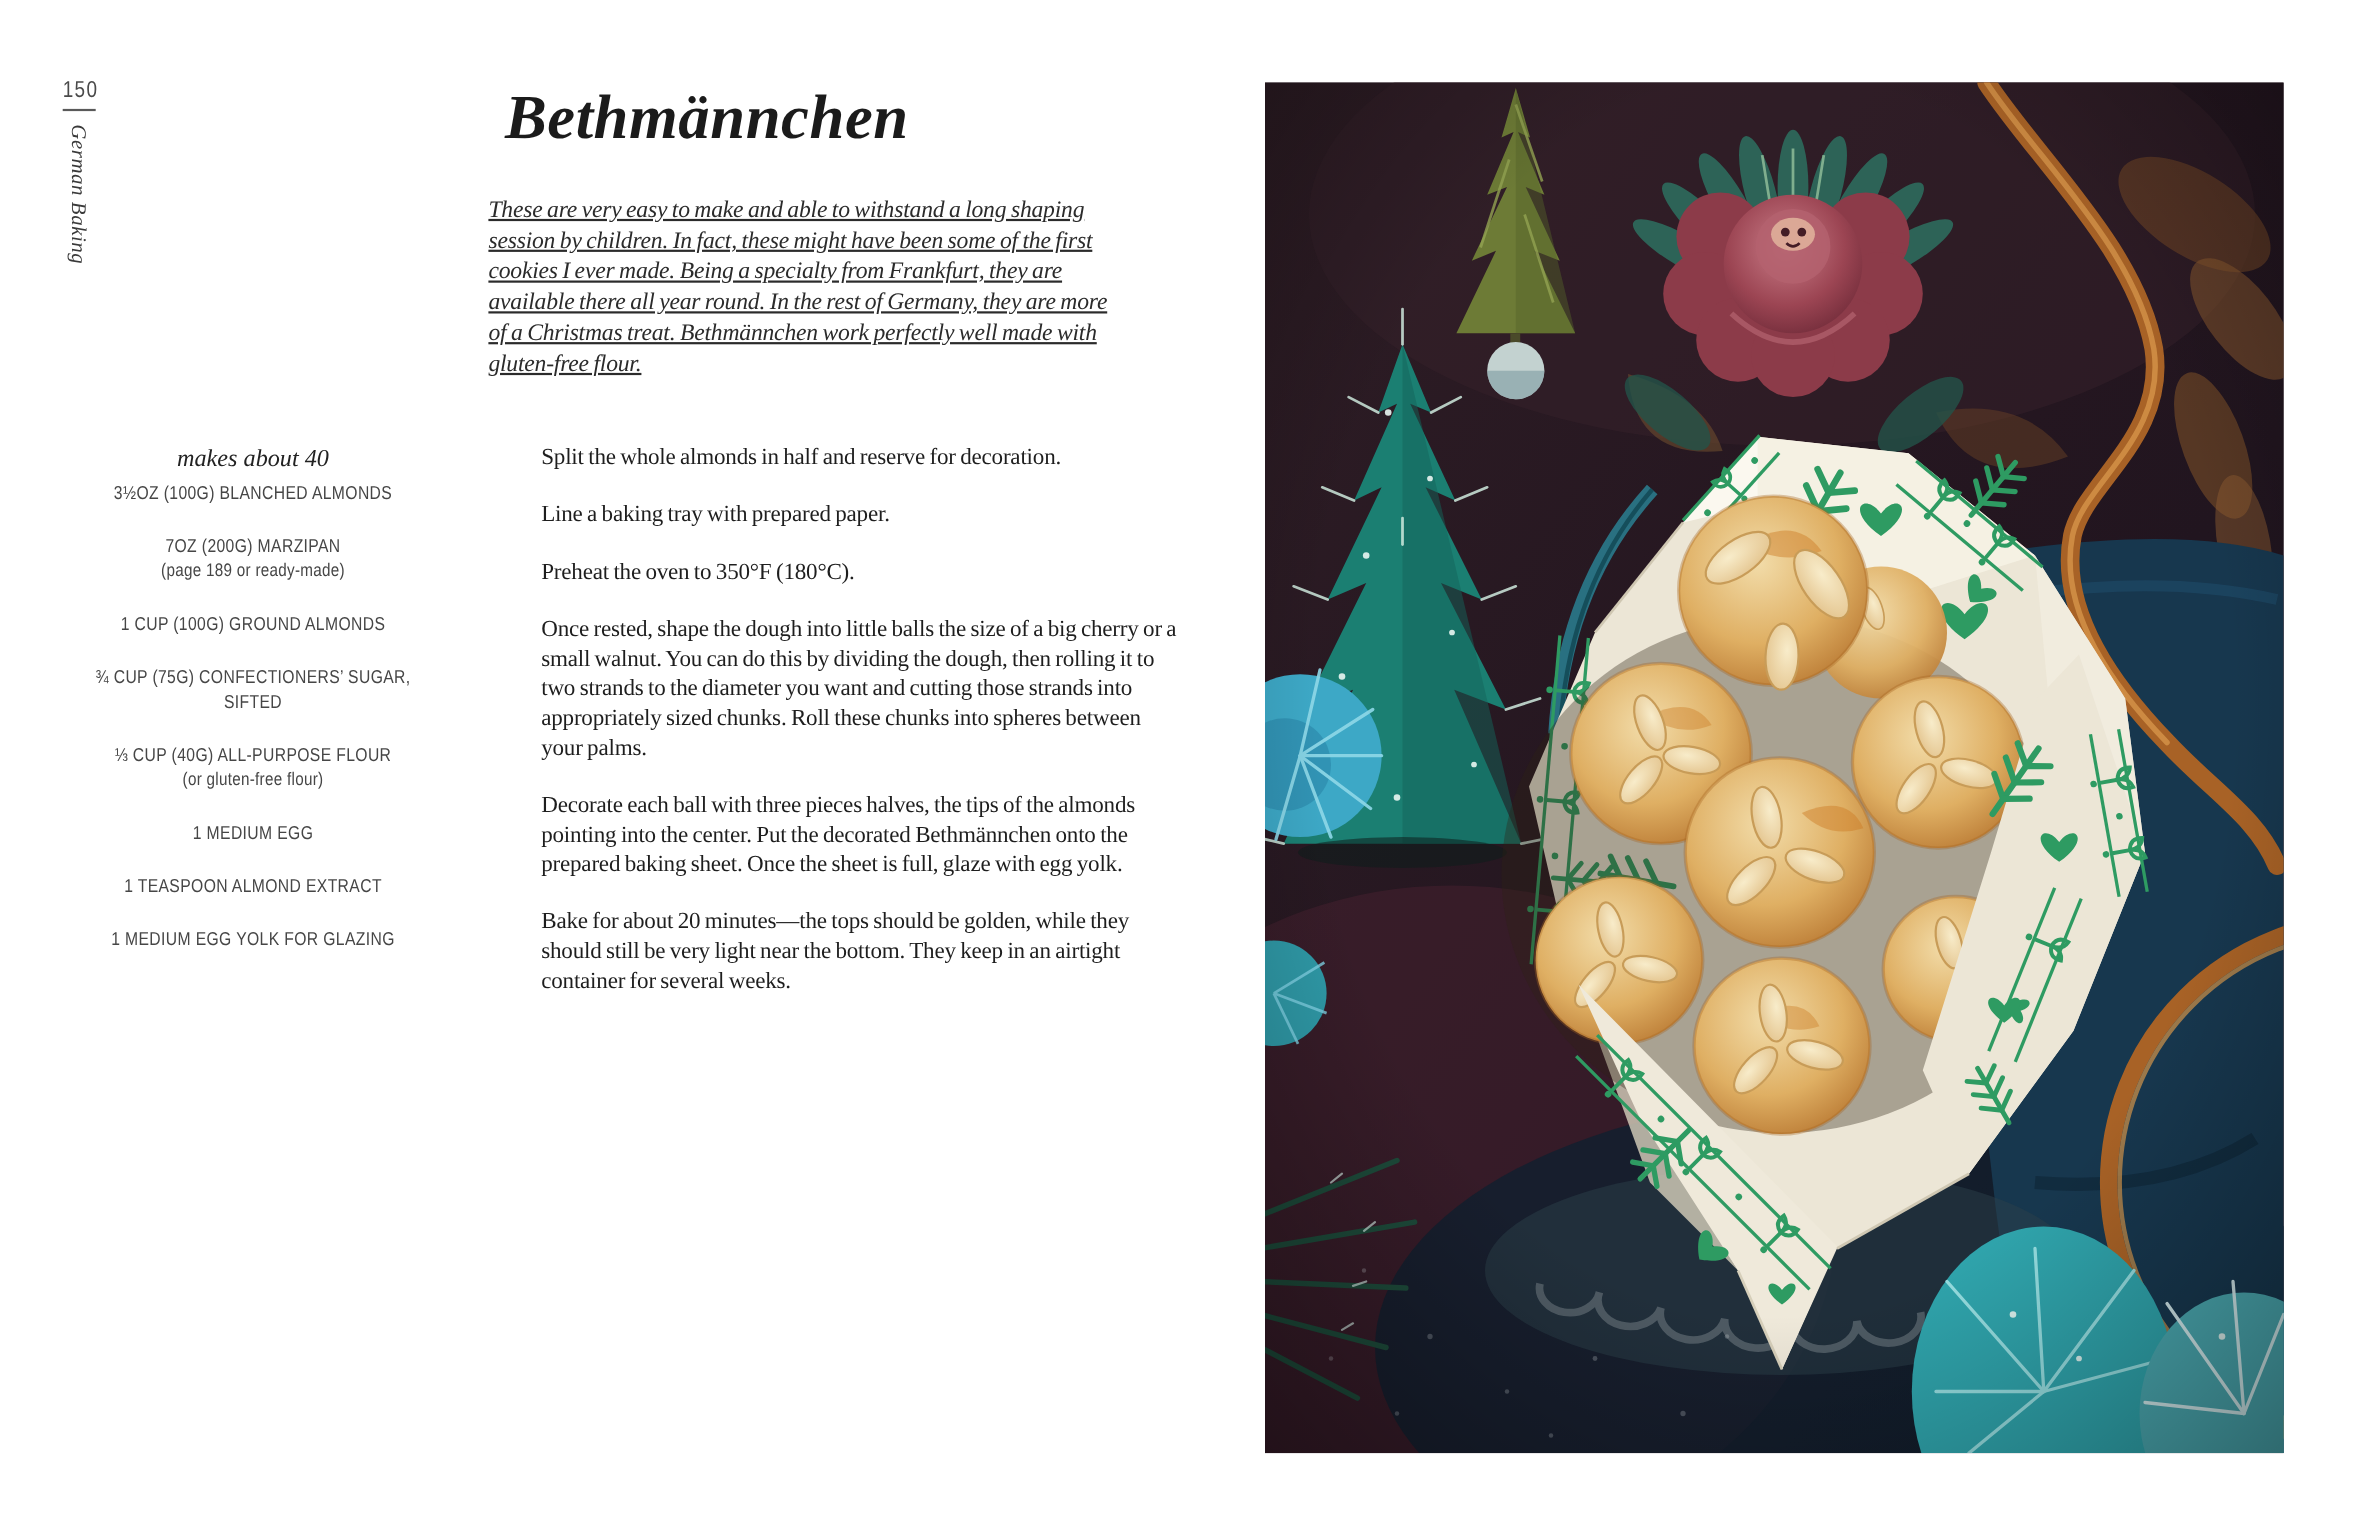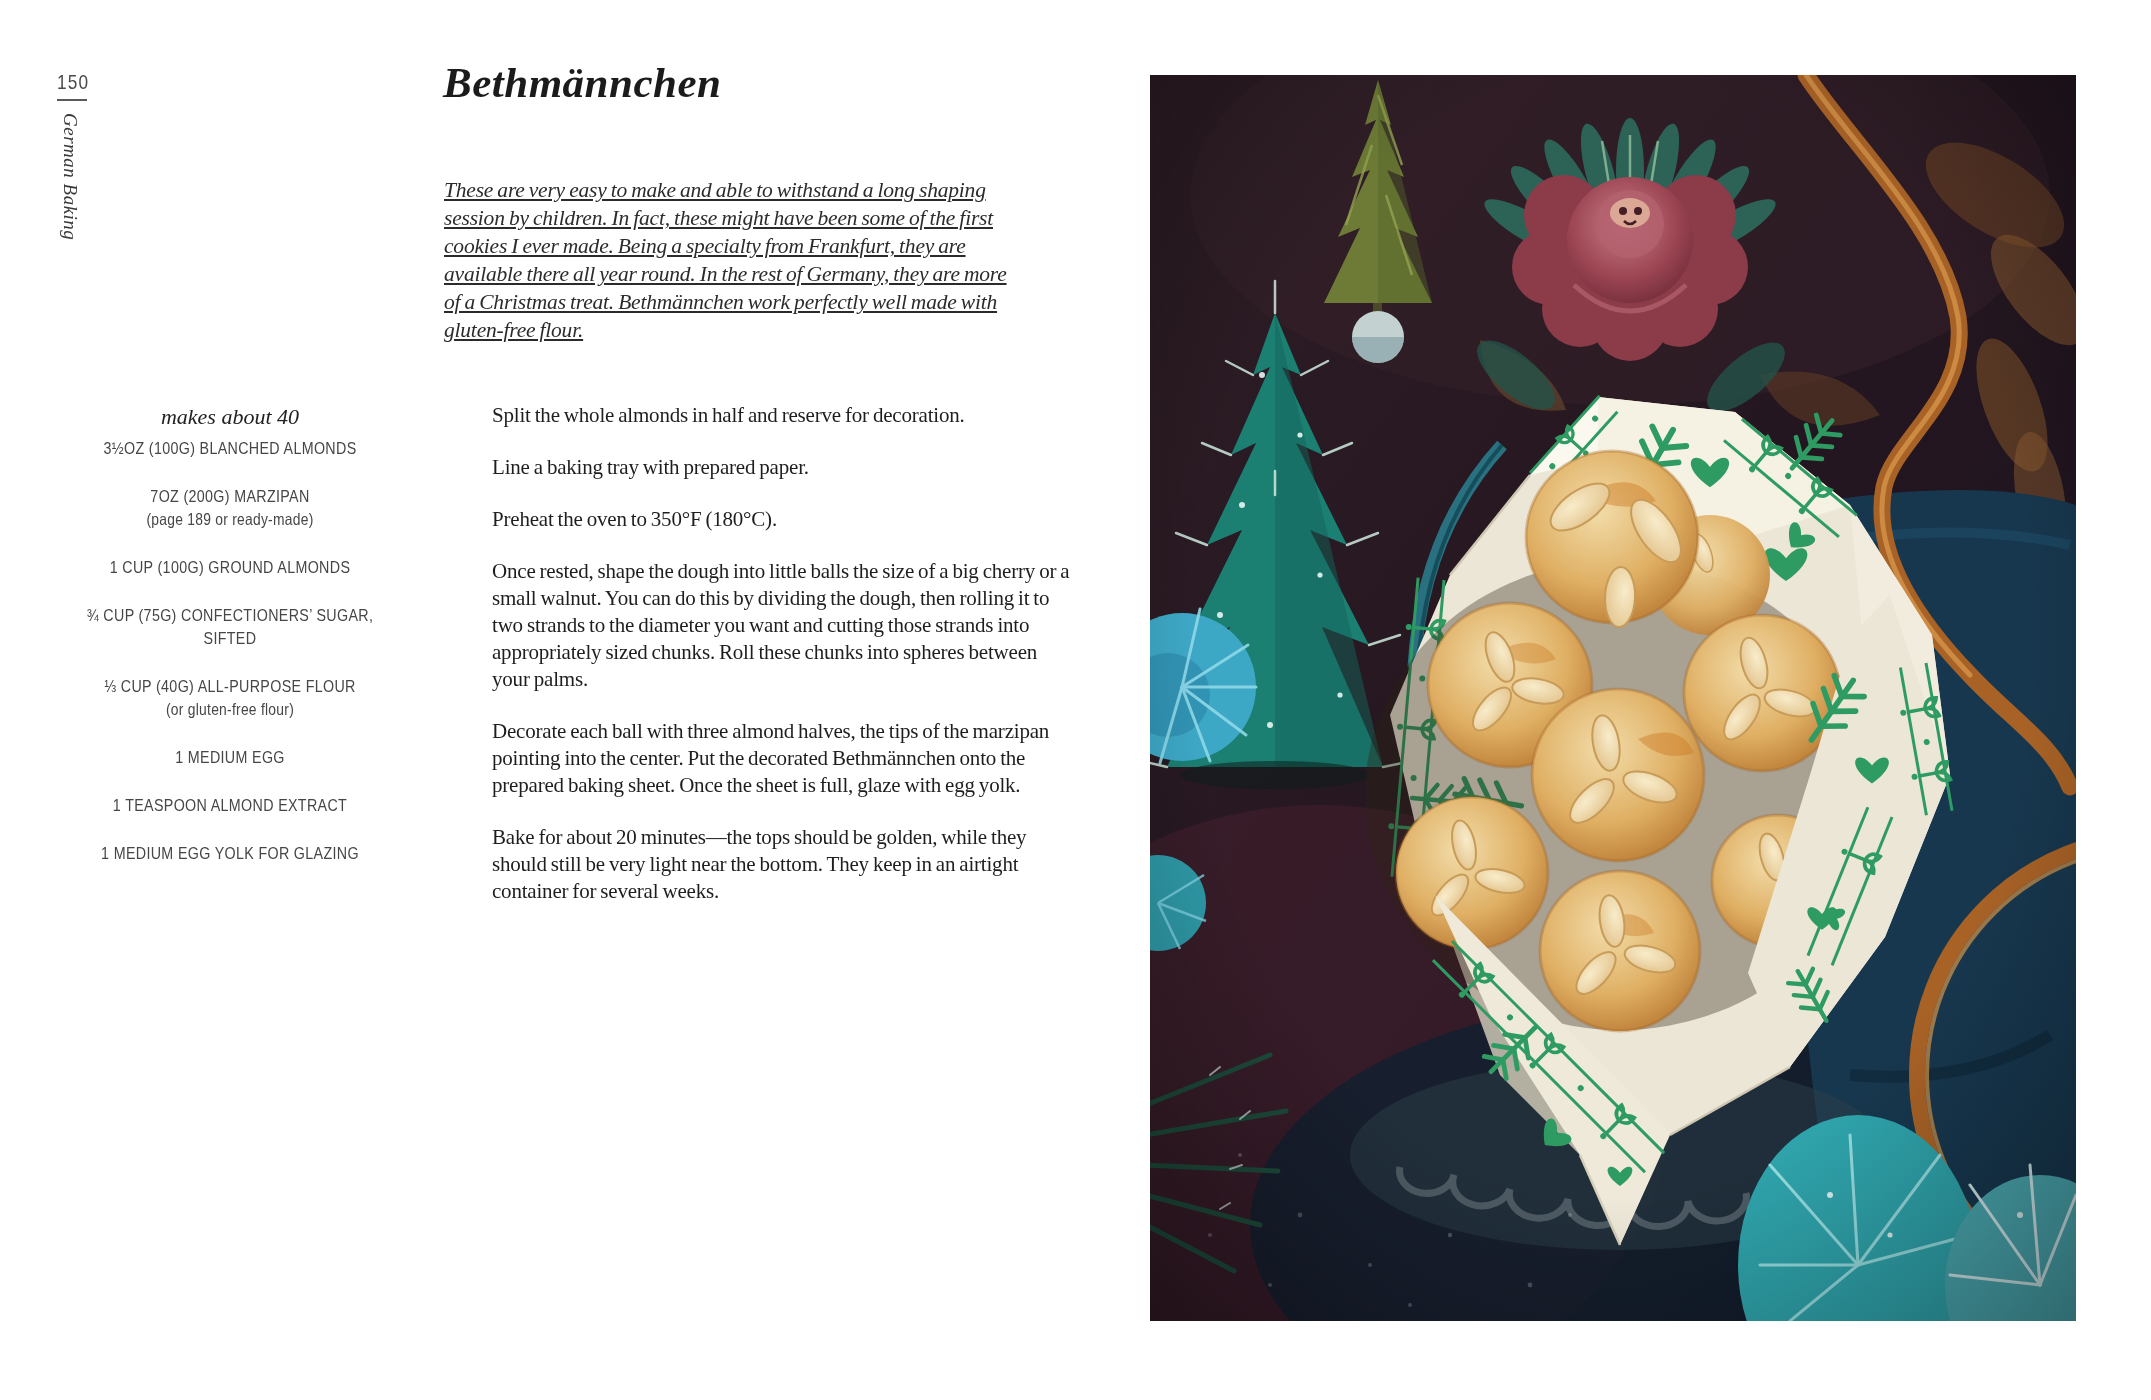--- a/index.html
+++ b/index.html
@@ -6,21 +6,21 @@
   .page{position:relative;width:2151px;height:1400px;background:#ffffff;overflow:hidden;
         font-family:"Liberation Serif",serif;color:#1f1f1f;padding-left:31px;}
   
   .folio{position:absolute;left:57px;top:70px;width:60px;}
   .folio-number{font-family:"Liberation Sans",sans-serif;font-size:21px;letter-spacing:1.5px;
         color:#4a4a4a;transform:scaleX(.82);transform-origin:left center;}
   .folio-rule{width:30px;border-top:2px solid #5a5a5a;margin:5px 0 12px 0;}
   .folio-section{writing-mode:vertical-rl;font-style:italic;font-size:19px;color:#3a3a3a;
         letter-spacing:.5px;margin-left:2px;height:200px;}
   
-  .title{position:absolute;left:443px;top:58px;margin:0;font-size:43px;font-weight:bold;
+  .title{position:absolute;left:443px;top:58px;margin:16px;font-size:57px;font-weight:bold;
         font-style:italic;letter-spacing:.5px;color:#1b1b1b;}
   .intro{position:absolute;left:444px;top:176px;width:578px;margin:0;font-style:italic;
         font-size:21.5px;line-height:28px;color:#2b2b2b;letter-spacing:-.2px;word-spacing:-1px;text-decoration:underline;}
   
   .ingredients{position:absolute;left:52px;top:404px;width:356px;text-align:center;}
   .yield{font-style:italic;font-size:22px;color:#222;margin-bottom:7px;}
   .ing{margin-bottom:25px;font-family:"Liberation Sans",sans-serif;color:#464646;
         transform:scaleX(.84);transform-origin:center top;}
   .ing-line{font-size:17px;line-height:23px;letter-spacing:.4px;}
   .ing-note{font-size:16.5px;line-height:23px;letter-spacing:.3px;}
@@ -98,21 +98,21 @@
 
       <p class="step">Split the whole almonds in half and reserve for decoration.</p>
 
       <p class="step">Line a baking tray with prepared paper.</p>
 
 
       <p class="step">Preheat the oven to 350°F (180°C).</p>
 
       <p class="step">Once rested, shape the dough into little balls the size of a big cherry or a small walnut. You can do this by dividing the dough, then rolling it to two strands to the diameter you want and cutting those strands into appropriately sized chunks. Roll these chunks into spheres between your palms.</p>
 
-      <p class="step">Decorate each ball with three almond halves, the tips of the marzipan pointing into the center. Put the decorated Bethmännchen onto the prepared baking sheet. Once the sheet is full, glaze with egg yolk.</p>
+      <p class="step">Decorate each ball with three pieces halves, the tips of the almonds pointing into the center. Put the decorated Bethmännchen onto the prepared baking sheet. Once the sheet is full, glaze with egg yolk.</p>
 
       <p class="step">Bake for about 20 minutes—the tops should be golden, while they should still be very light near the bottom. They keep in an airtight container for several weeks.</p>
     </div>
 
   <figure class="photo">
     <svg viewBox="0 0 926 1246" preserveAspectRatio="none" role="img">
       <defs>
         <linearGradient id="gBg" x1="0" y1="0" x2="1" y2="1">
           <stop offset="0" stop-color="#2e1d25"></stop>
             <stop offset=".5" stop-color="#241620"></stop>

